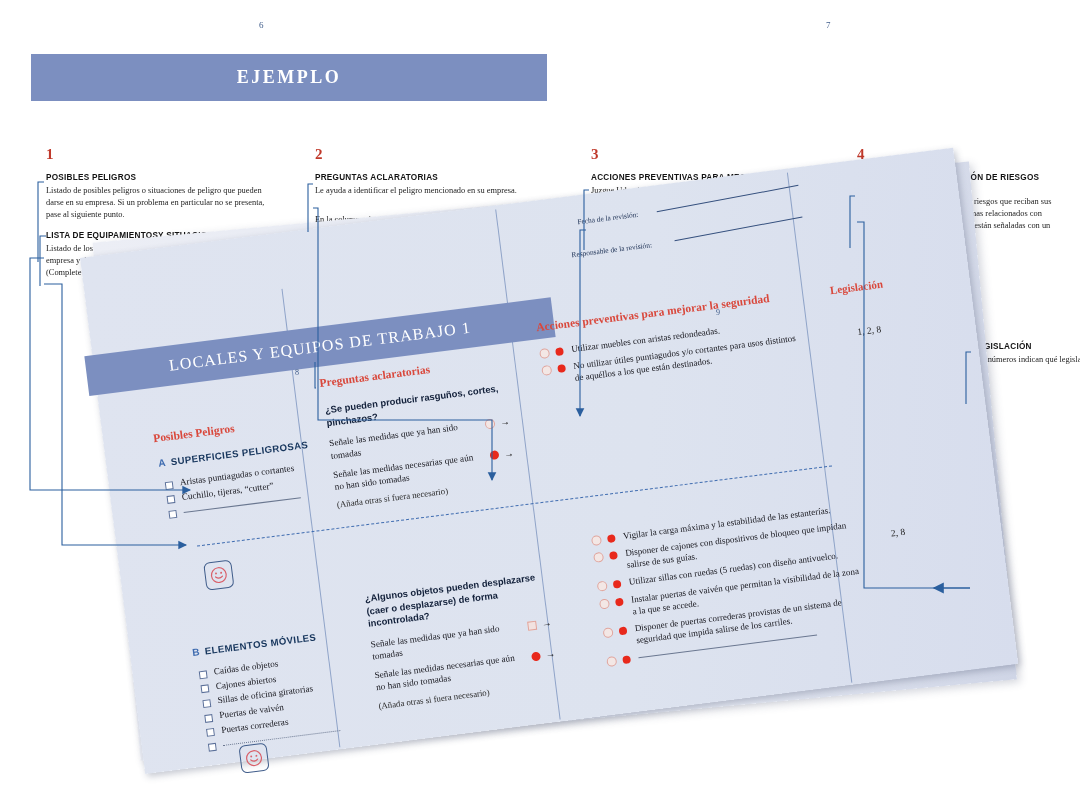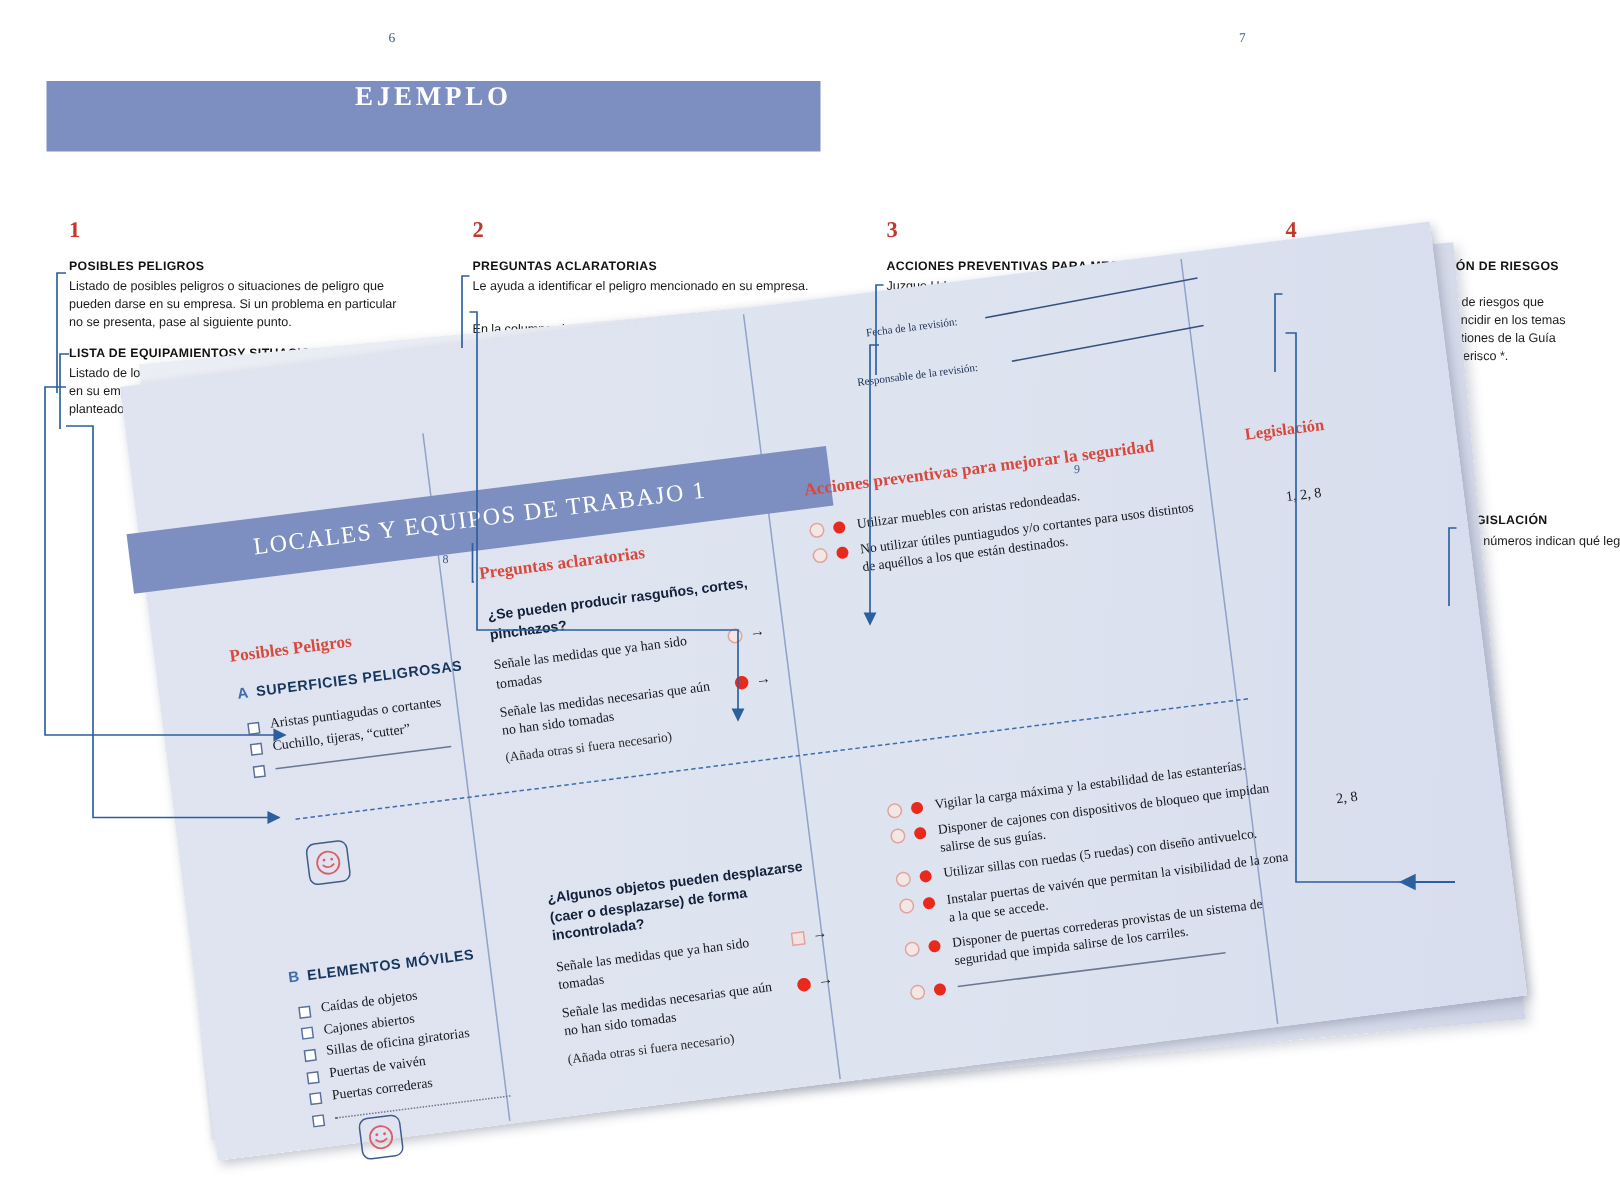--- a/index.html
+++ b/index.html
@@ -9,39 +9,39 @@
     font-family:"Liberation Serif", serif;
     color:#1c1c1c;
   }
   .pg-num{
     position:absolute;font-size:9px;color:#3f5c8a;font-family:"Liberation Serif",serif;
   }
   
   .ejemplo-banner{
     position:absolute;left:31px;top:54px;width:516px;height:47px;
     background:#7c8fc0;
-    display:flex;justify-content:center;
+    display:flex;align-items:center;justify-content:center;
   }
   .ejemplo-banner span{
     color:#ffffff;font-weight:bold;font-size:18px;letter-spacing:2.5px;
     font-family:"Liberation Serif",serif;
   }
   
   .ann{position:absolute;}
   .ann .num{
     color:#c0392b;font-weight:bold;font-size:15px;font-family:"Liberation Serif",serif;
     display:block;margin-bottom:9px;
   }
   .ann h4{
     margin:0 0 2px 0;font-size:8.2px;font-weight:bold;letter-spacing:.25px;
     font-family:"Liberation Sans",sans-serif;color:#121212;line-height:1.35;
   }
   .ann p{
     margin:0 0 9px 0;font-size:8.4px;line-height:1.42;color:#1c1c1c;
-    font-family:Liberation Sans, sans-serif;
+    font-family:Liberation Serif, serif;
   }
   .ann p.tight{margin-bottom:0;}
   .dot-dark{
     display:inline-block;width:7px;height:7px;border-radius:50%;
     background:#e03020;vertical-align:-1px;margin:0 2px;
   }
   .dot-light{
     display:inline-block;width:7px;height:7px;border-radius:50%;
     background:#ffffff;border:1px solid #d98b80;vertical-align:-1px;margin:0 2px;
   }

